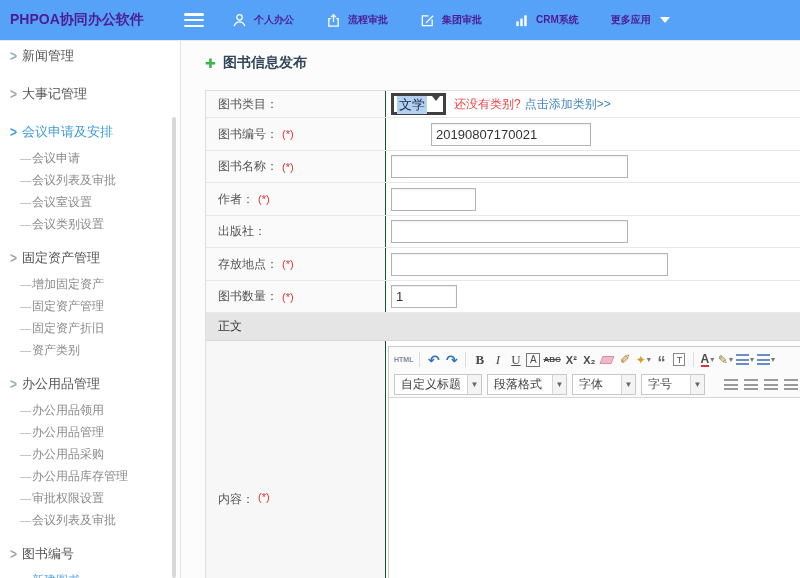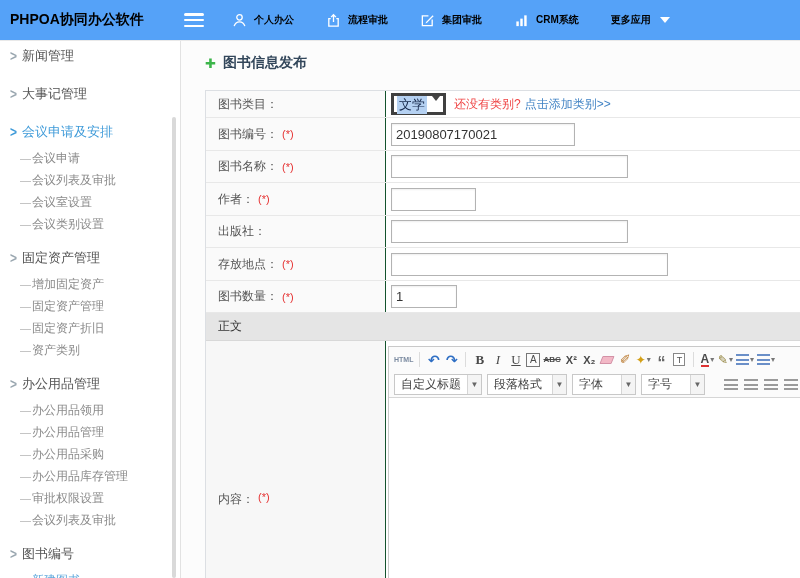--- a/index.html
+++ b/index.html
@@ -1,20 +1,20 @@
 <!DOCTYPE html>
 <html><head>
 <meta charset="utf-8">
 <style>
   * { margin:0; padding:0; box-sizing:border-box; }
   html,body { width:800px; height:578px; overflow:hidden;
     font-family:"Liberation Sans","DejaVu Sans",sans-serif; background:#fff; }
 
   
-  .topbar { height:40px; background:#55a2f8; display:flex; align-items:center; color:#000000; }
+  .topbar { height:40px; background:#55a2f8; display:flex; align-items:center; color:#4c1d95; }
   .logo { width:172px; padding-left:10px; font-size:14px; font-weight:bold; white-space:nowrap; }
   .hamburger { width:20px; height:14px; display:flex; flex-direction:column; justify-content:space-between; cursor:pointer; margin-left:12px; }
   .hamburger i { display:block; height:2.5px; background:#fff; border-radius:2px; }
   .topnav { display:flex; align-items:center; margin-left:28px; gap:32px; }
   .nav-item { display:flex; align-items:center; gap:7px; font-size:10px; font-weight:bold; cursor:pointer; white-space:nowrap; }
   .nav-item svg { display:block; }
   .caret-down { width:0; height:0; border-left:5px solid transparent; border-right:5px solid transparent; border-top:6px solid #fff; margin-left:2px; }
 
   
   .content-wrap { display:flex; height:538px; border-top:1px solid #e9e9e9; }
@@ -259,21 +259,21 @@
         </div>
       </div>
 
       <div id="form-rows">
           <div class="frow" style="height: 33px;">
             <div class="flabel">
               <span>图书编号：</span>
               <span class="req">(*)</span>
             </div>
             <div class="fcontent">
-              <input type="text" value="20190807170021" style="width: 184px;">
+              <input type="text" value="20190807170021" style="width: 160px; margin-left: 40px;">
             </div>
           </div>
           <div class="frow" style="height: 32px;">
             <div class="flabel">
               <span>图书名称：</span>
               <span class="req">(*)</span>
             </div>
             <div class="fcontent">
               <input type="text" value="" style="width: 237px;">
             </div>

